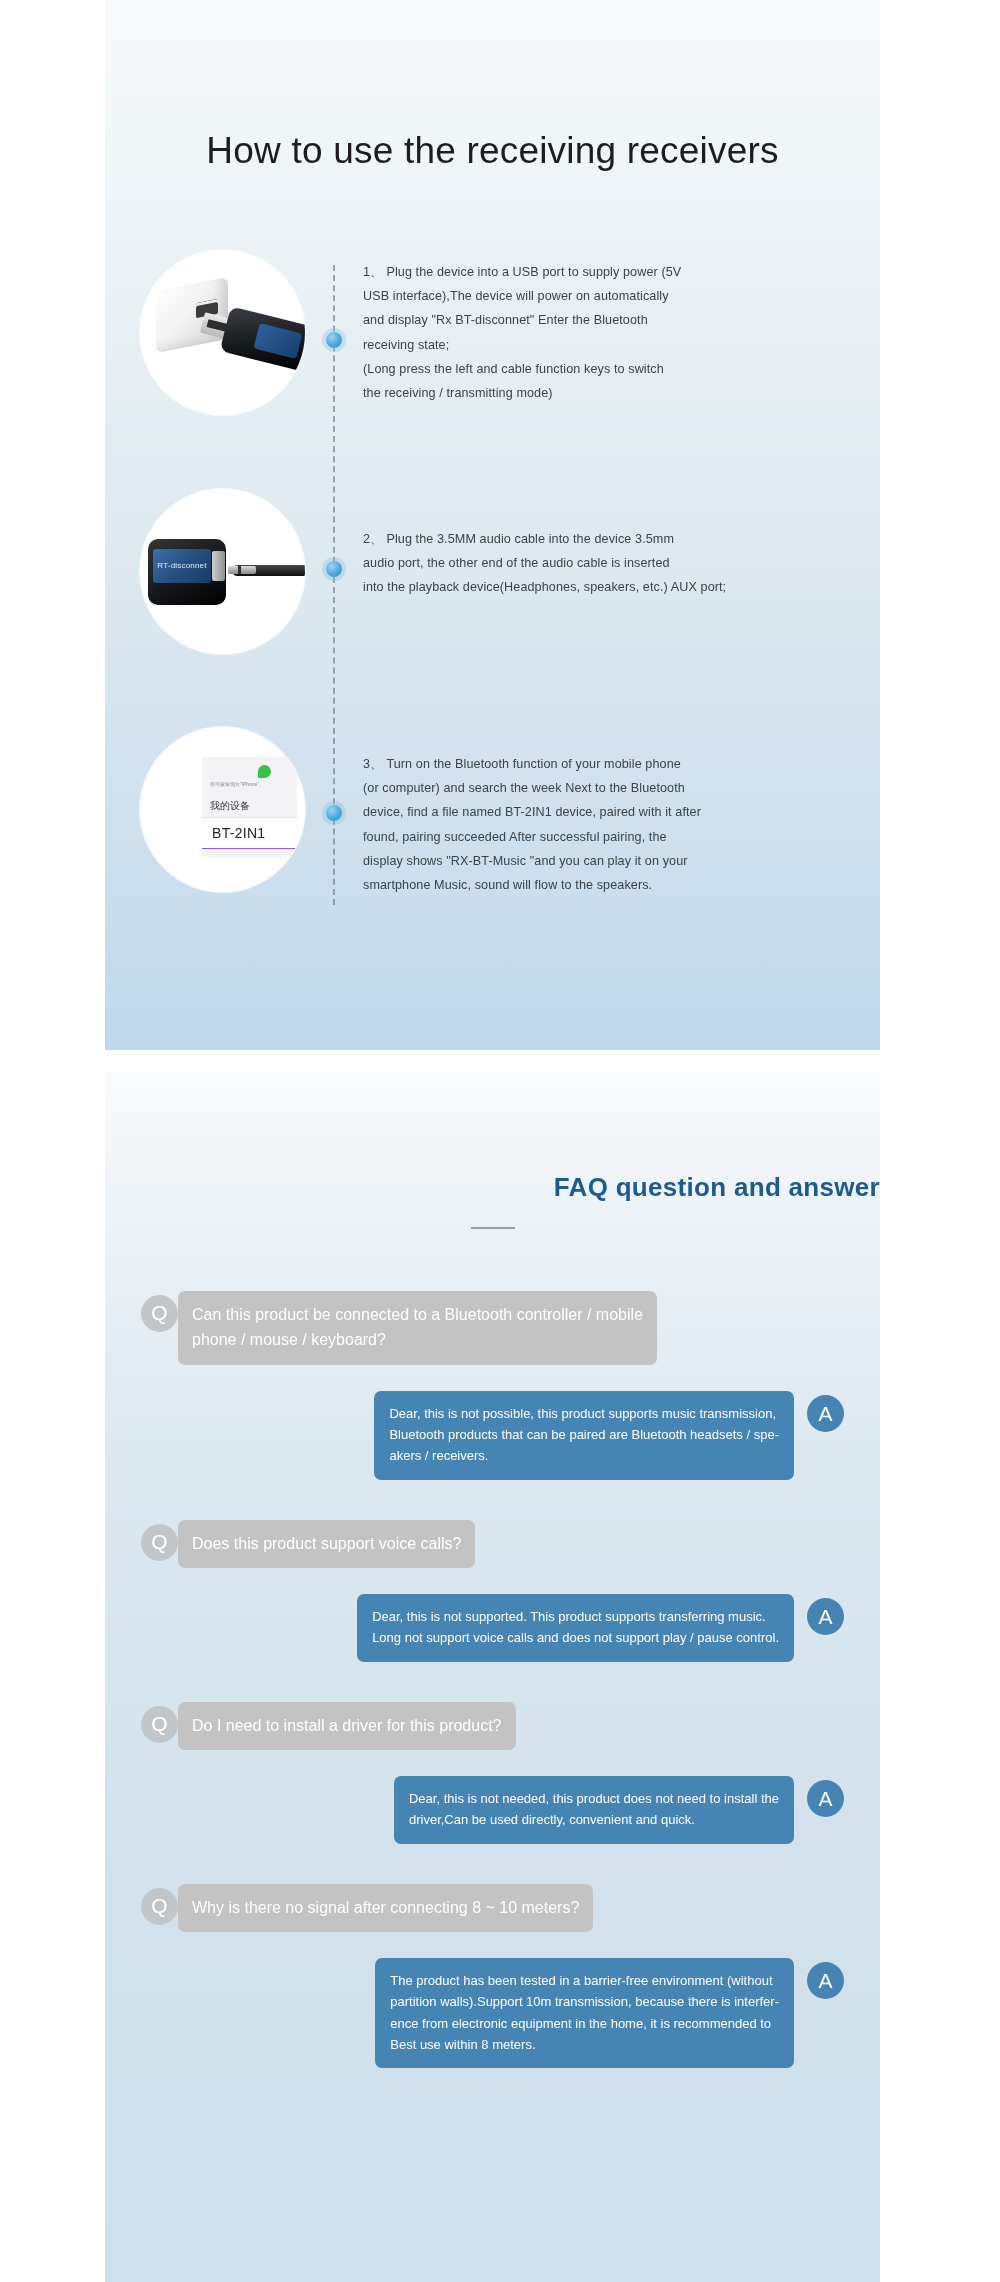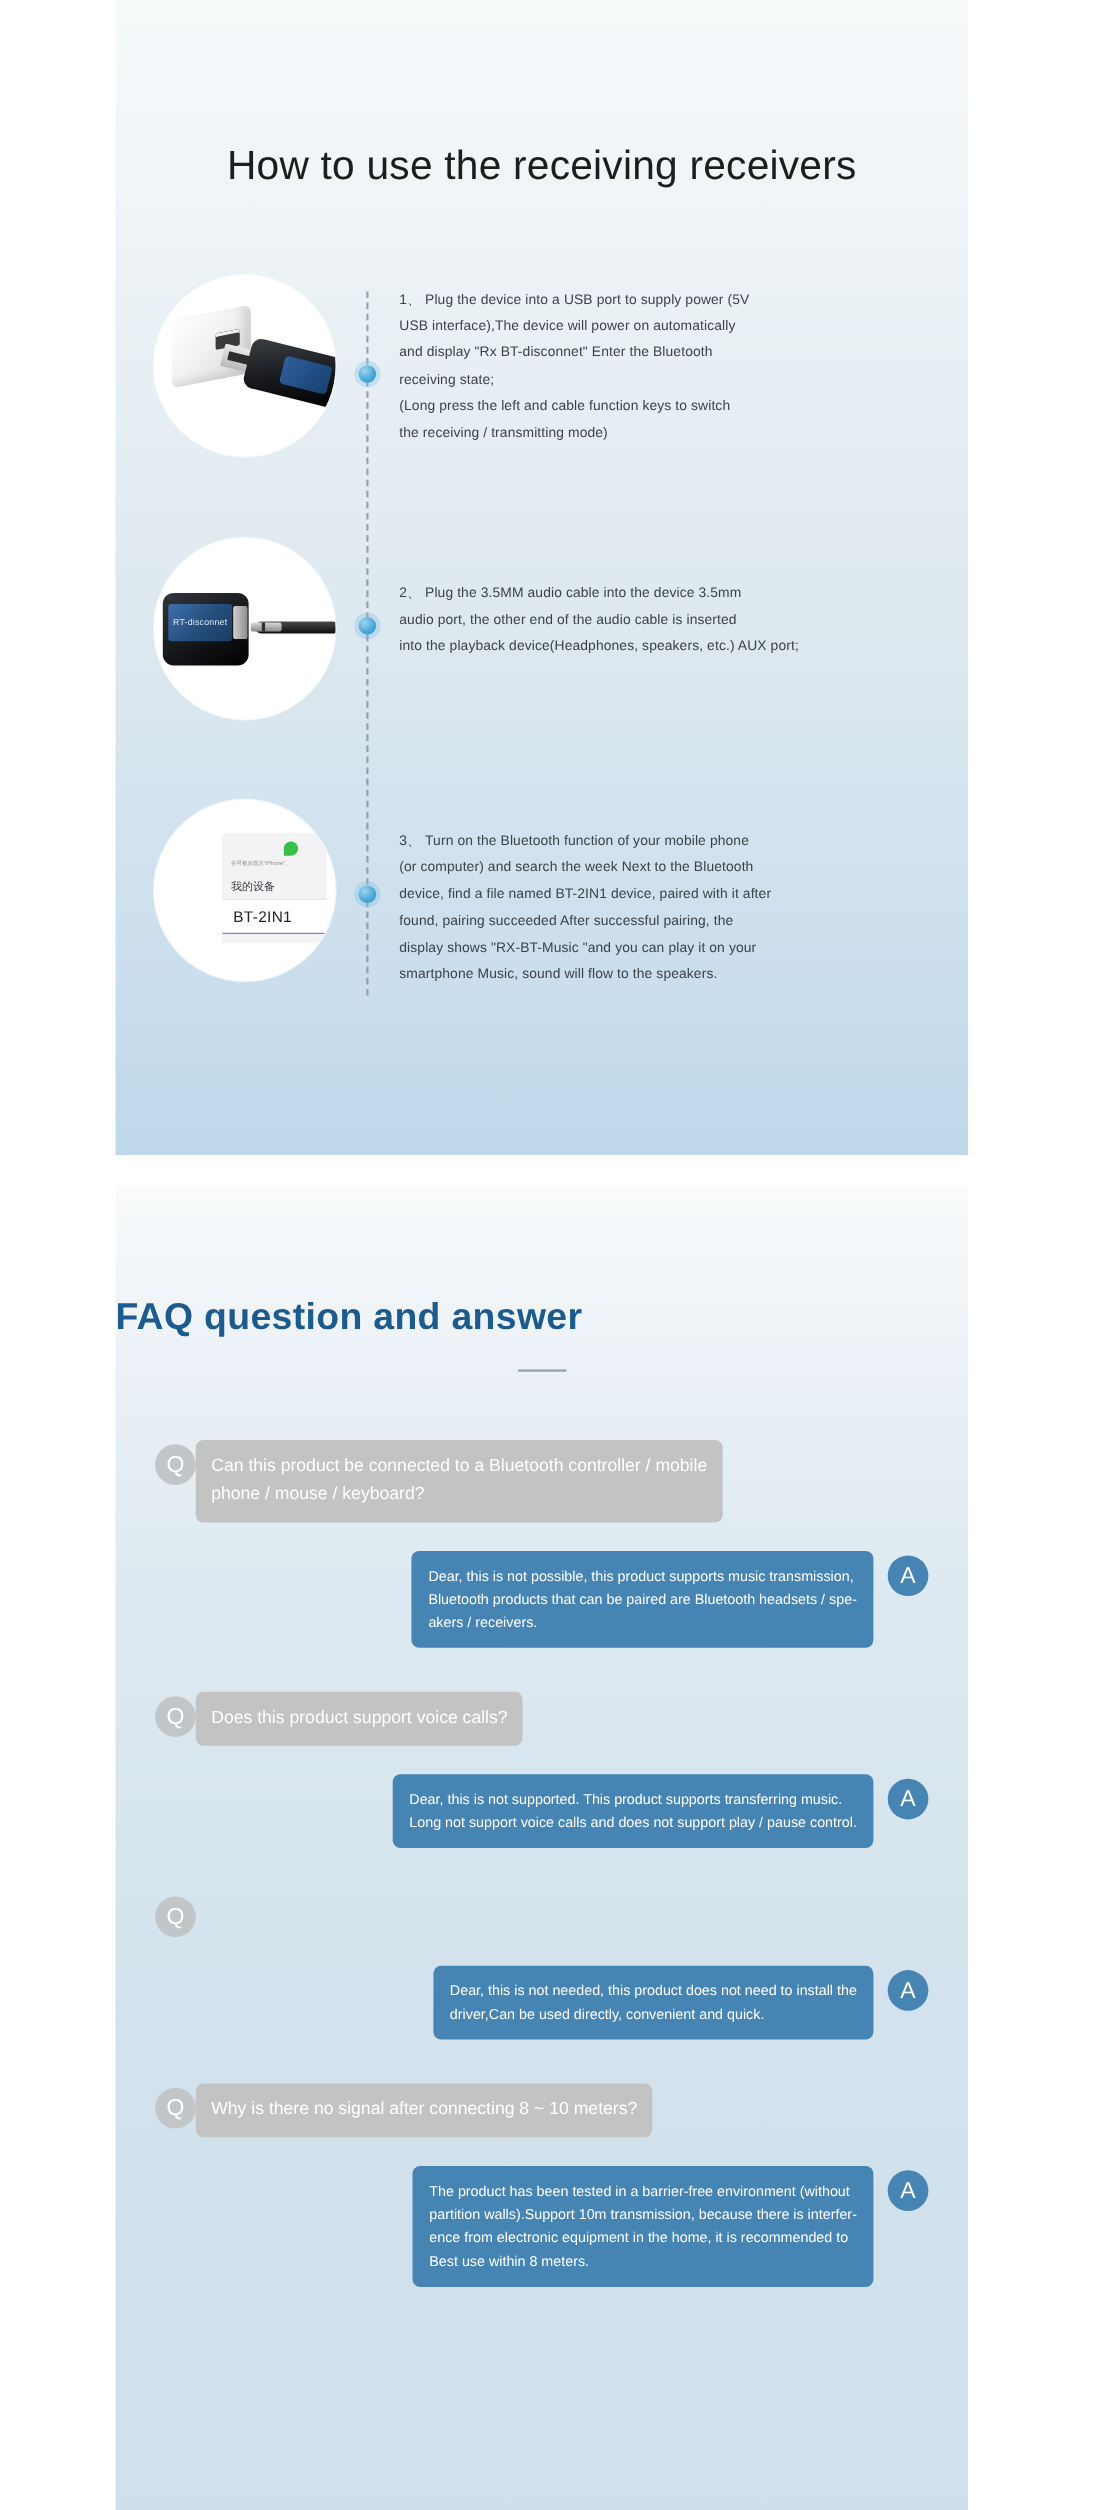--- a/index.html
+++ b/index.html
@@ -188,22 +188,22 @@
   .faq{
     position:relative;
     width:775px;
     min-height:1232px;
     background:linear-gradient(180deg,#f9fbfc 0%,#eef3f7 10%,#dde9f1 30%,#d3e2ec 60%,#cfe0ec 100%);
     padding-bottom:70px;
     box-sizing:border-box;
   }
   .faq-title{
     padding-top:100px;
-    text-align:left;
-    font-size:34px;
+    text-align:right;
+    font-size:26px;
     font-weight:bold;
     color:#1d5b8e;
     letter-spacing:.3px;
   }
   .faq-rule{
     width:44px;height:2px;background:#7d8b96;
     margin:24px auto 0 auto;opacity:.8;
   }
 
   .qa-list{margin-top:62px;}
@@ -367,20 +367,23 @@
               <span class="nowrapline">Dear, this is not supported. This product supports transferring music.</span>
               <span class="nowrapline">Long not support voice calls and does not support play / pause control.</span>
             </div>
             <div class="a-avatar">A</div>
           </div>
         </div>
 
         <div class="qa-row">
           <div class="q-row">
             <div class="q-avatar">Q</div>
+            <div class="q-bubble">
+              <span class="nowrapline">Do I need to install a driver for this product?</span>
+            </div>
           </div>
           <div class="a-row">
             <div class="a-bubble">
               <span class="nowrapline">Dear, this is not needed, this product does not need to install the</span>
               <span class="nowrapline">driver,Can be used directly, convenient and quick.</span>
             </div>
             <div class="a-avatar">A</div>
           </div>
         </div>
 

